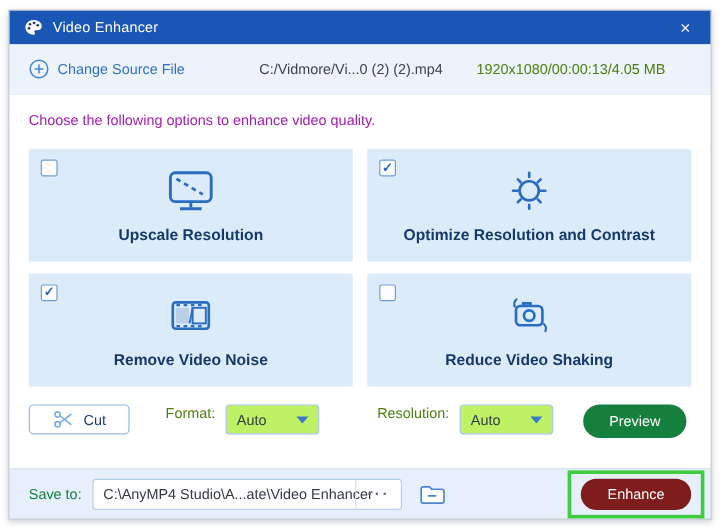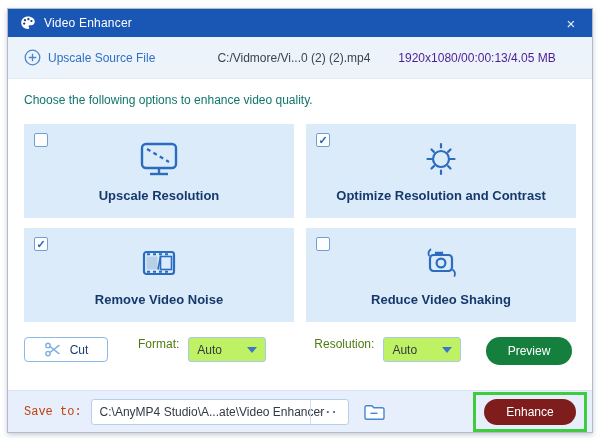--- a/index.html
+++ b/index.html
@@ -30,24 +30,24 @@
     font-size:15px; color:#e8eefb; cursor:default;
   }
   
   .source-row {
     height:42px; background:#edf3fa; border-bottom:1px solid #e2eaf4;
     display:flex; align-items:center; padding:0 16px; flex:0 0 auto;
     font-size:12px;
   }
   .change-src { display:flex; align-items:center; gap:7px; color:#2f71c4; cursor:default; }
   .file-path { color:#3c4450; margin-left:62px; }
-  .file-info { color:#4c1d95; margin-left:28px; }
+  .file-info { color:#4d7c0f; margin-left:28px; }
   
   .content { flex:1 1 auto; padding:14px 16px 0 16px; background:#fff; }
-  .instruction { font-size:12px; color:#0f766e; }
+  .instruction { font-size:12px; color:#a21caf; }
   .grid {
     margin-top:17px;
     display:grid; grid-template-columns:1fr 1fr; gap:10px 12px;
   }
   .card {
     background:#dcebfa; height:94px; position:relative;
     display:flex; flex-direction:column; align-items:center; justify-content:flex-end;
     padding-bottom:15px; border-radius:1px;
   }
   .checkbox {
@@ -81,21 +81,21 @@
   .preview-btn {
     margin-left:auto; margin-right:4px; width:86px; height:28px; border:none;
     border-radius:14px; background:#15803d; color:#fff; font-size:12px;
     font-family:"Liberation Sans", sans-serif;
   }
   
   .footer {
     flex:0 0 auto; height:42px; background:#e6effb; border-top:1px solid #d7e4f3;
     display:flex; align-items:center; padding:0 5px 0 16px;
   }
-  .save-label { font-size:12px; color:#c2410c;font-family:Liberation Mono, monospace; }
+  .save-label { font-size:12px; color:#15803d; }
   .path-group {
     margin-left:9px; height:26px; background:#fff;
     border:1px solid #b7cfe9; border-radius:3px;
     display:flex; align-items:stretch; overflow:hidden;
   }
   .save-path {
     width:218px; display:flex; align-items:center; padding:0 8px;
     font-size:12px; color:#333a45; white-space:nowrap;
   }
   .browse {
@@ -134,21 +134,21 @@
   </div>
 
   <div class="source-row">
     <div class="change-src">
       <span style="display:inline-flex">
         <svg width="17" height="17" viewBox="0 0 17 17">
           <circle cx="8.5" cy="8.5" r="7.3" fill="none" stroke="#4a86cf" stroke-width="1.3"></circle>
           <path d="M8.5 4.8v7.4M4.8 8.5h7.4" stroke="#4a86cf" stroke-width="1.3"></path>
         </svg>
       </span>
-      <span>Upscale Source File</span>
+      <span>Change Source File</span>
     </div>
     <span class="file-path">C:/Vidmore/Vi...0 (2) (2).mp4</span>
     <span class="file-info">1920x1080/00:00:13/4.05 MB</span>
   </div>
 
   <div class="content">
     <div class="instruction">Choose the following options to enhance video quality.</div>
 
     <div class="grid">
 

